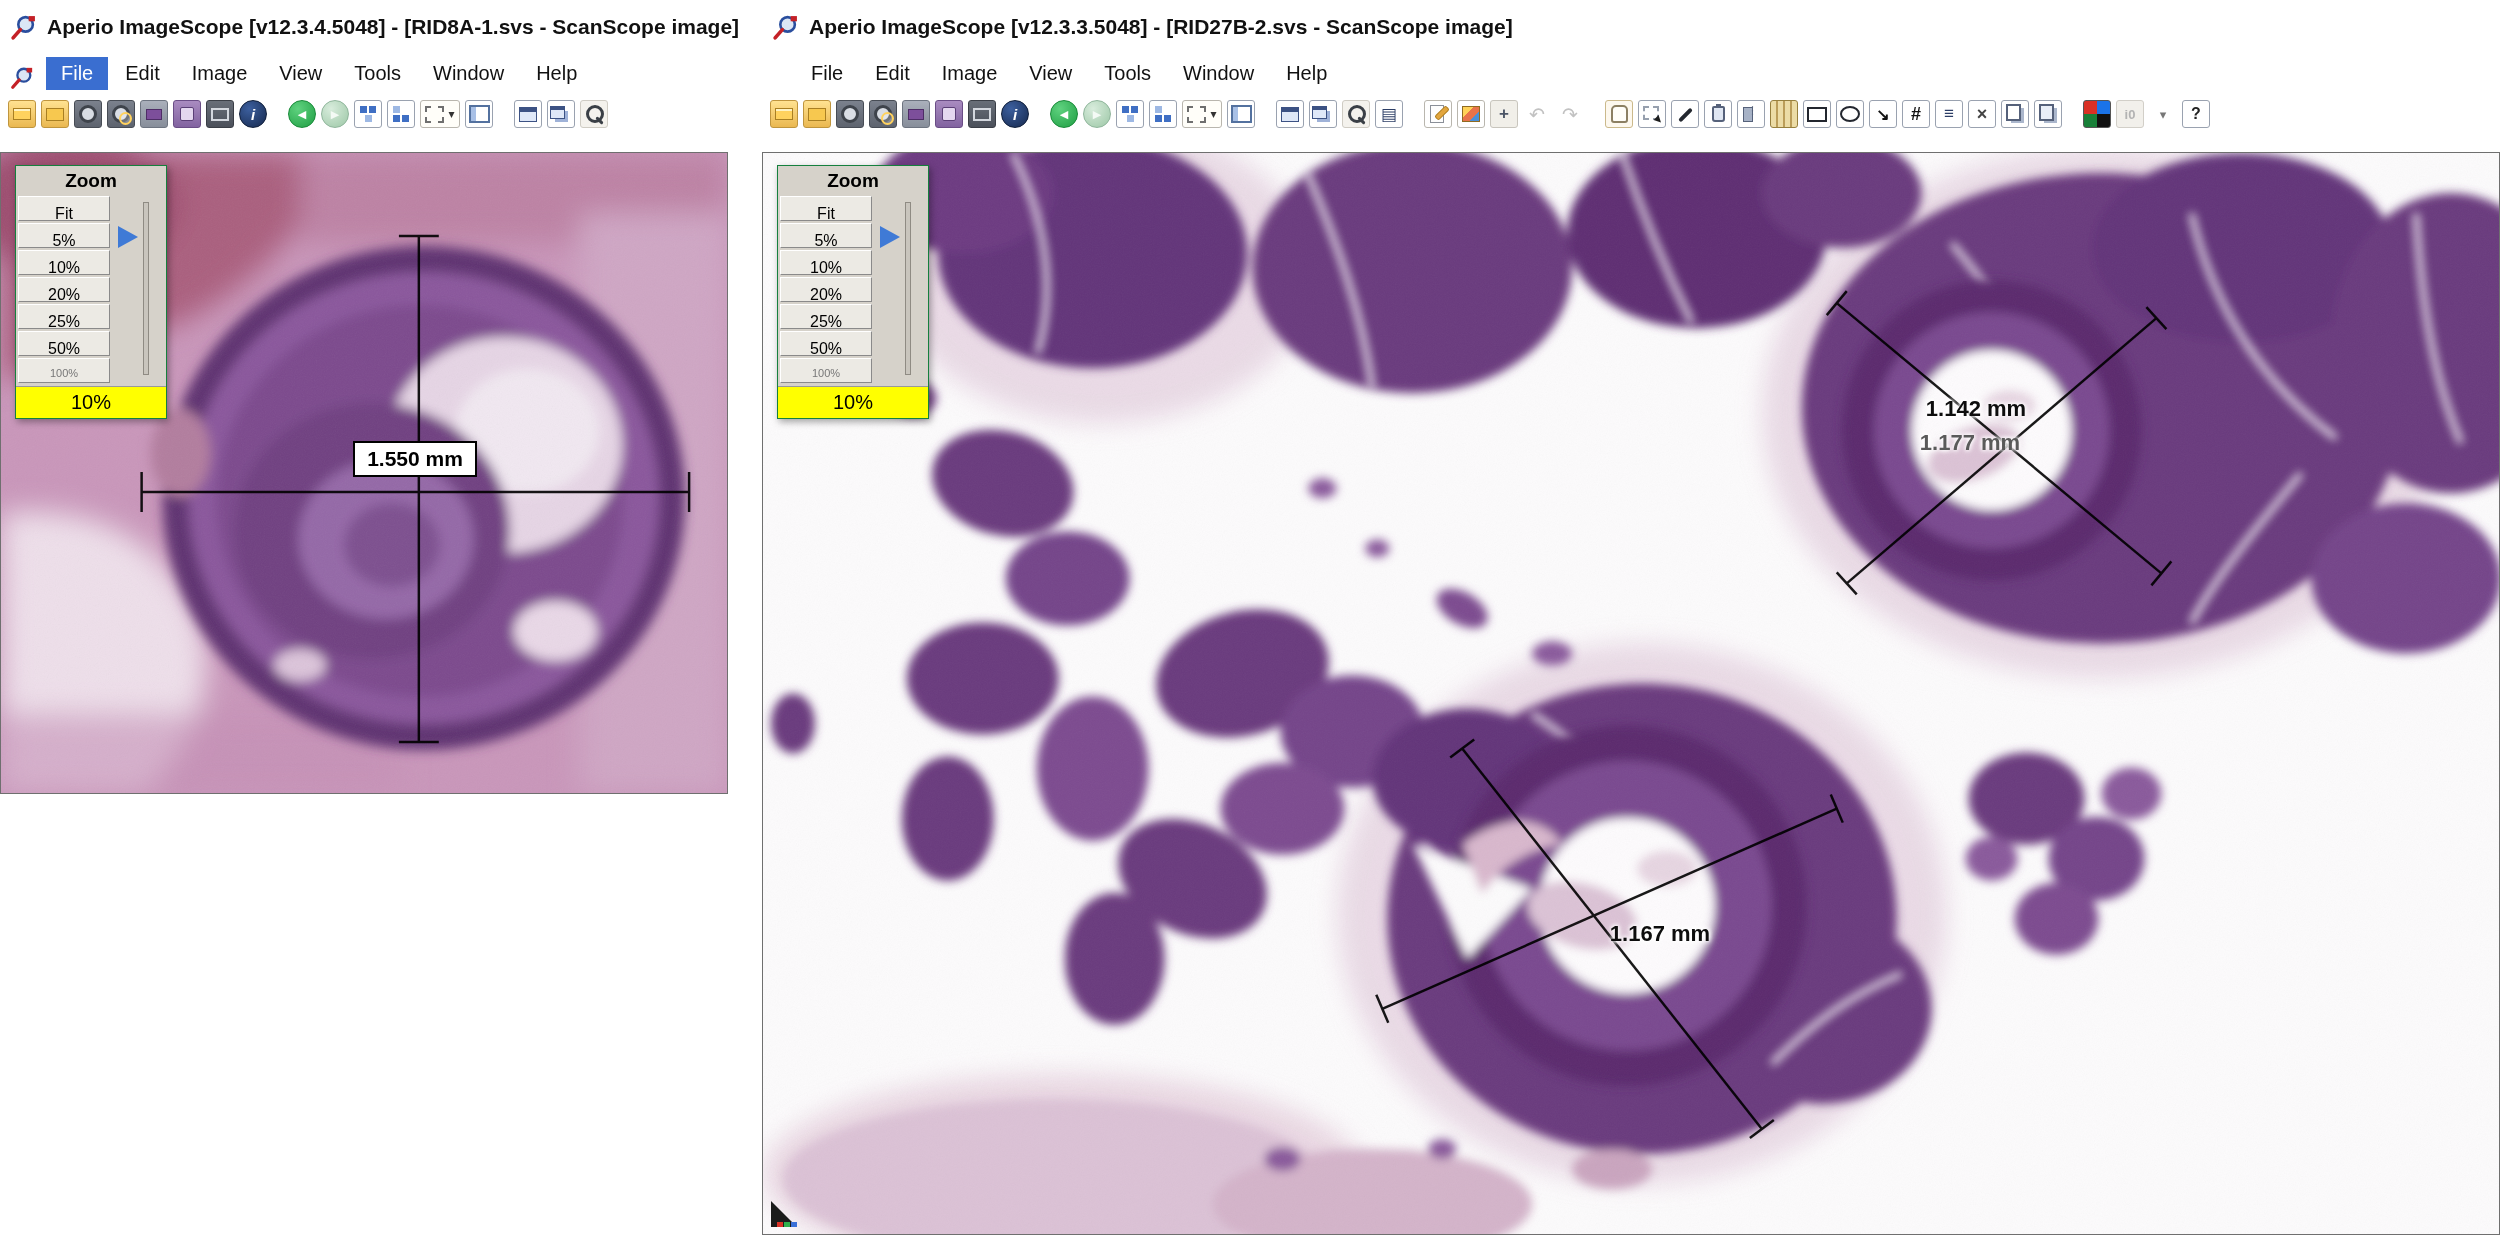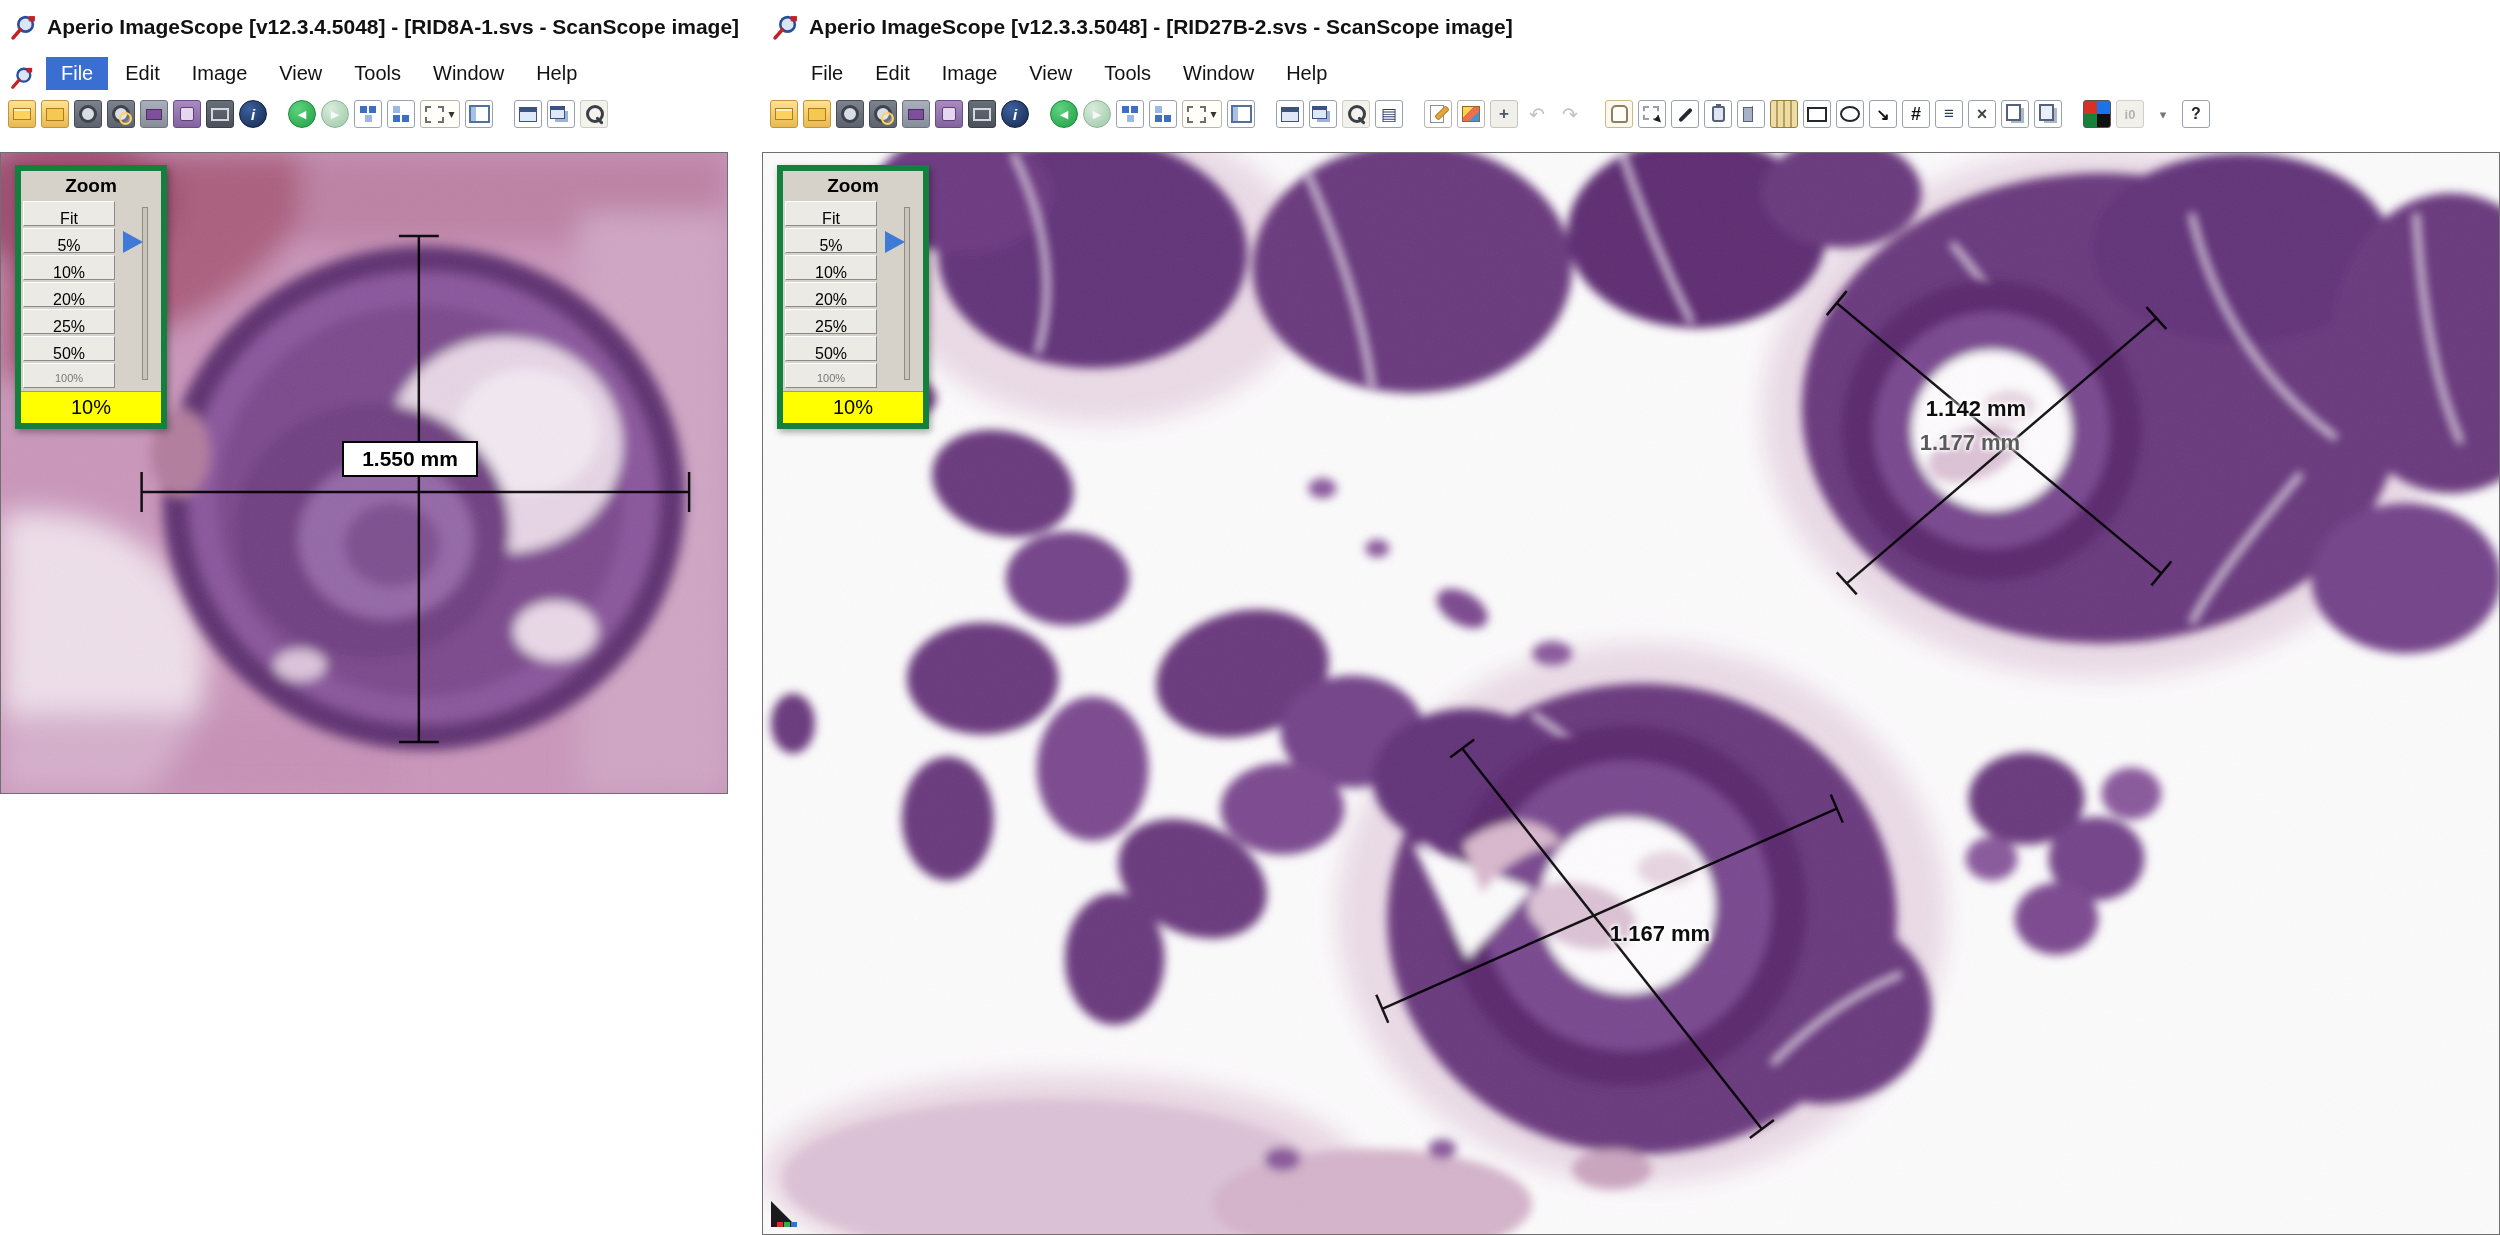--- a/index.html
+++ b/index.html
@@ -15,21 +15,21 @@
 .menu-item{font-size:20px;color:#111;padding:5px 15px;cursor:default;white-space:nowrap}
 .menu-item.selected{background:#3a6ed0;color:#fff}
 .toolbar{display:flex;align-items:center;height:48px;padding:0 8px;overflow:hidden;white-space:nowrap}
 .tb-sep{display:inline-block;width:16px;height:100%;flex:0 0 auto}
 .tbi{position:relative;display:inline-flex;align-items:center;justify-content:center;width:28px;height:28px;margin-right:5px;flex:0 0 auto;font-size:15px;color:#333;background:#efede8;border:1px solid #d9d6cf;border-radius:3px}
 .viewer{position:absolute;left:0;overflow:hidden;border:1px solid #6f6f6f;background:#fdfcfd}
 #viewer-left{top:152px;width:728px;height:642px}
 #viewer-right{top:152px;width:1738px;height:1083px}
 .slide-svg{position:absolute;inset:0;width:100%;height:100%}
 .overlay-svg{position:absolute;inset:0;width:100%;height:100%;pointer-events:none;z-index:3}
-.zoom-panel{position:absolute;left:14px;top:12px;width:152px;background:#d6d2ca;border:6px solid #15803d;box-shadow:2px 3px 7px rgba(0,0,0,.35);z-index:6}
+.zoom-panel{position:absolute;left:14px;top:12px;width:152px;background:#d6d2ca;border:1px solid #15803d;box-shadow:2px 3px 7px rgba(0,0,0,.35);z-index:6}
 .zoom-title{font-size:19px;font-weight:bold;text-align:center;padding:4px 0 2px;color:#000}
 .zoom-body{display:flex;padding:2px 2px 0}
 .zoom-levels{display:flex;flex-direction:column;gap:2px;width:92px}
 .zoom-btn{font-family:inherit;font-size:16px;color:#000;background:#eceae4;border:1px solid;border-color:#fff #8a8a8a #8a8a8a #fff;height:25px;padding:8px}
 .zoom-btn.zoom-100{font-size:11px;color:#777}
 .zoom-slider{position:relative;flex:1}
 .zoom-slider::before{content:"";position:absolute;left:62%;top:6px;bottom:8px;width:4px;background:#c9c5bd;border:1px solid #8f8b83}
 .zoom-thumb{position:absolute;left:8px;top:30px;width:0;height:0;border-top:11px solid transparent;border-bottom:11px solid transparent;border-left:20px solid #3f7ad6}
 .zoom-current{margin-top:3px;background:#ffff00;text-align:center;font-size:20px;color:#000;padding:4px 0;border-top:1px solid #999}
 .measure-box{position:absolute;display:flex;align-items:center;justify-content:center;background:#fff;border:2px solid #000;font-size:21px;font-weight:bold;color:#000;z-index:4}
@@ -209,21 +209,21 @@
     <svg class="overlay-svg" viewBox="0 0 728 640" preserveAspectRatio="none">
       <g stroke="#000" stroke-width="2.5" opacity="0.9">
         <line x1="419" y1="83" x2="419" y2="589"></line>
         <line x1="399" y1="83" x2="439" y2="83"></line>
         <line x1="399" y1="589" x2="439" y2="589"></line>
         <line x1="141" y1="339" x2="690" y2="339"></line>
         <line x1="141" y1="319" x2="141" y2="359"></line>
         <line x1="690" y1="319" x2="690" y2="359"></line>
       </g>
     </svg>
-    <div class="measure-box" style="left:341px;top:288px;width:136px;height:36px">1.550 mm</div>
+    <div class="measure-box" style="left:352px;top:288px;width:124px;height:36px">1.550 mm</div>
 
     <div class="zoom-panel">
       <div class="zoom-title">Zoom</div>
       <div class="zoom-body">
         <div class="zoom-levels">
           <button class="zoom-btn">Fit</button>
           <button class="zoom-btn">5%</button>
           <button class="zoom-btn">10%</button>
           <button class="zoom-btn">20%</button>
           <button class="zoom-btn">25%</button>

